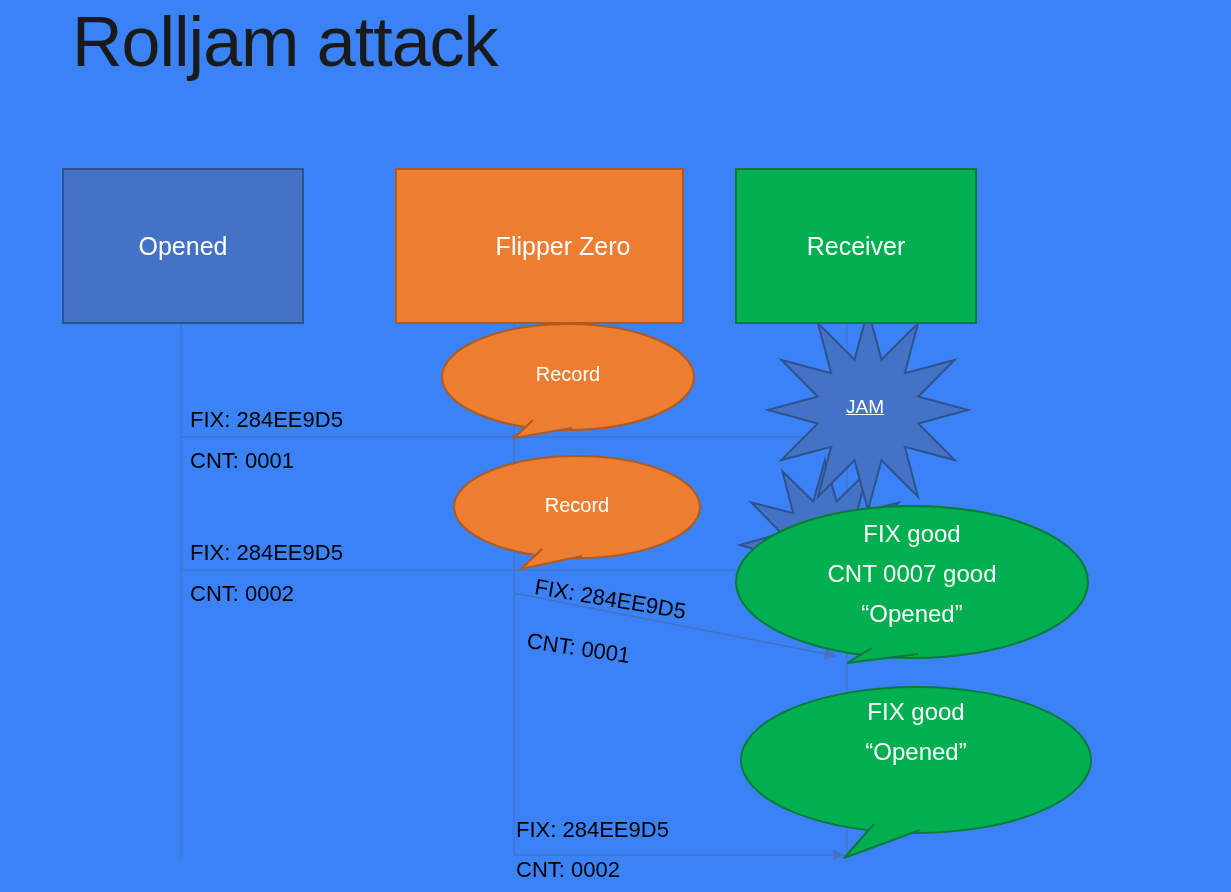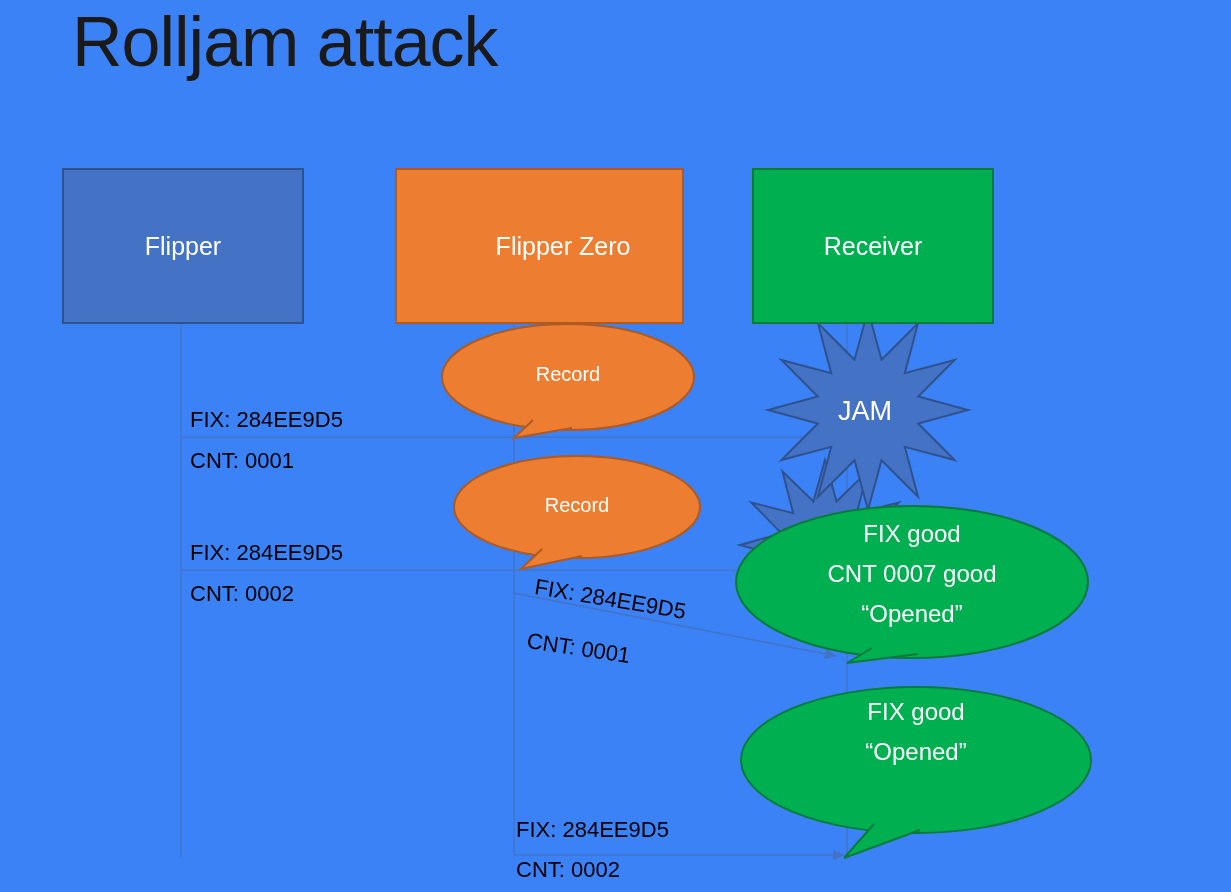--- a/index.html
+++ b/index.html
@@ -18,29 +18,29 @@
     position:absolute; left:72px; top:2px; font-size:70px; font-weight:400;
     color:#1a1a1a; letter-spacing:-1px; white-space:nowrap;
   }
   .actor{
     position:absolute; top:168px; width:238px; height:152px;
     display:flex; align-items:center; justify-content:center;
     color:#ffffff; font-size:25px; border:2px solid;
   }
   .actor-remote{left:62px; background:var(--blue); border-color:var(--blue_dark);}
   .actor-flipper{left:395px; background:var(--orange); border-color:var(--orange_dark);padding-left:47px;}
-  .actor-receiver{left:752px; background:var(--green); border-color:var(--green_dark);}
+  .actor-receiver{left:735px; background:var(--green); border-color:var(--green_dark);}
   .label{
     position:absolute; font-size:22px; color:var(--text); white-space:nowrap;
   }
   .bubble-text{
     position:absolute; color:#ffffff; text-align:center; white-space:nowrap;
   }
   .record-text{width:140px; font-size:20px;}
-  .jam-text{width:150px; font-size:27px;}
+  .jam-text{width:150px; font-size:19px;text-decoration:underline;}
   .green-lines{width:320px; font-size:24px; line-height:40px;}
   .rot1{transform:rotate(9.5deg); transform-origin:left top;}
   .rot2{transform:rotate(8.5deg); transform-origin:left top;}
 </style>
 </head>
 <body>
 
 <div class="canvas">
 
   <svg class="layer" width="1231" height="892" viewBox="0 0 1231 892">
@@ -73,21 +73,21 @@
     <ellipse cx="912" cy="582" rx="176" ry="76" stroke-width="2" style="fill:var(--green); stroke:var(--green_dark)"></ellipse>
     <path d="M 872 648 L 847 663 L 918 654" stroke-width="2" style="fill:var(--green); stroke:var(--green_dark)"></path>
 
     <ellipse cx="916" cy="760" rx="175" ry="73" stroke-width="2" style="fill:var(--green); stroke:var(--green_dark)"></ellipse>
     <path d="M 874 824 L 844 858 L 920 830" stroke-width="2" style="fill:var(--green); stroke:var(--green_dark)"></path>
   </svg>
 
   <div class="slide-title">Rolljam attack</div>
 
   <div class="actor actor-remote">
-    <span>Flipper</span>
+    <span>Opened</span>
   </div>
   <div class="actor actor-flipper">
     <span>Flipper Zero</span>
   </div>
   <div class="actor actor-receiver">
     <span>Receiver</span>
   </div>
 
   <div class="label" style="left:190px; top:407px;">FIX: 284EE9D5</div>
   <div class="label" style="left:190px; top:448px;">CNT: 0001</div>

